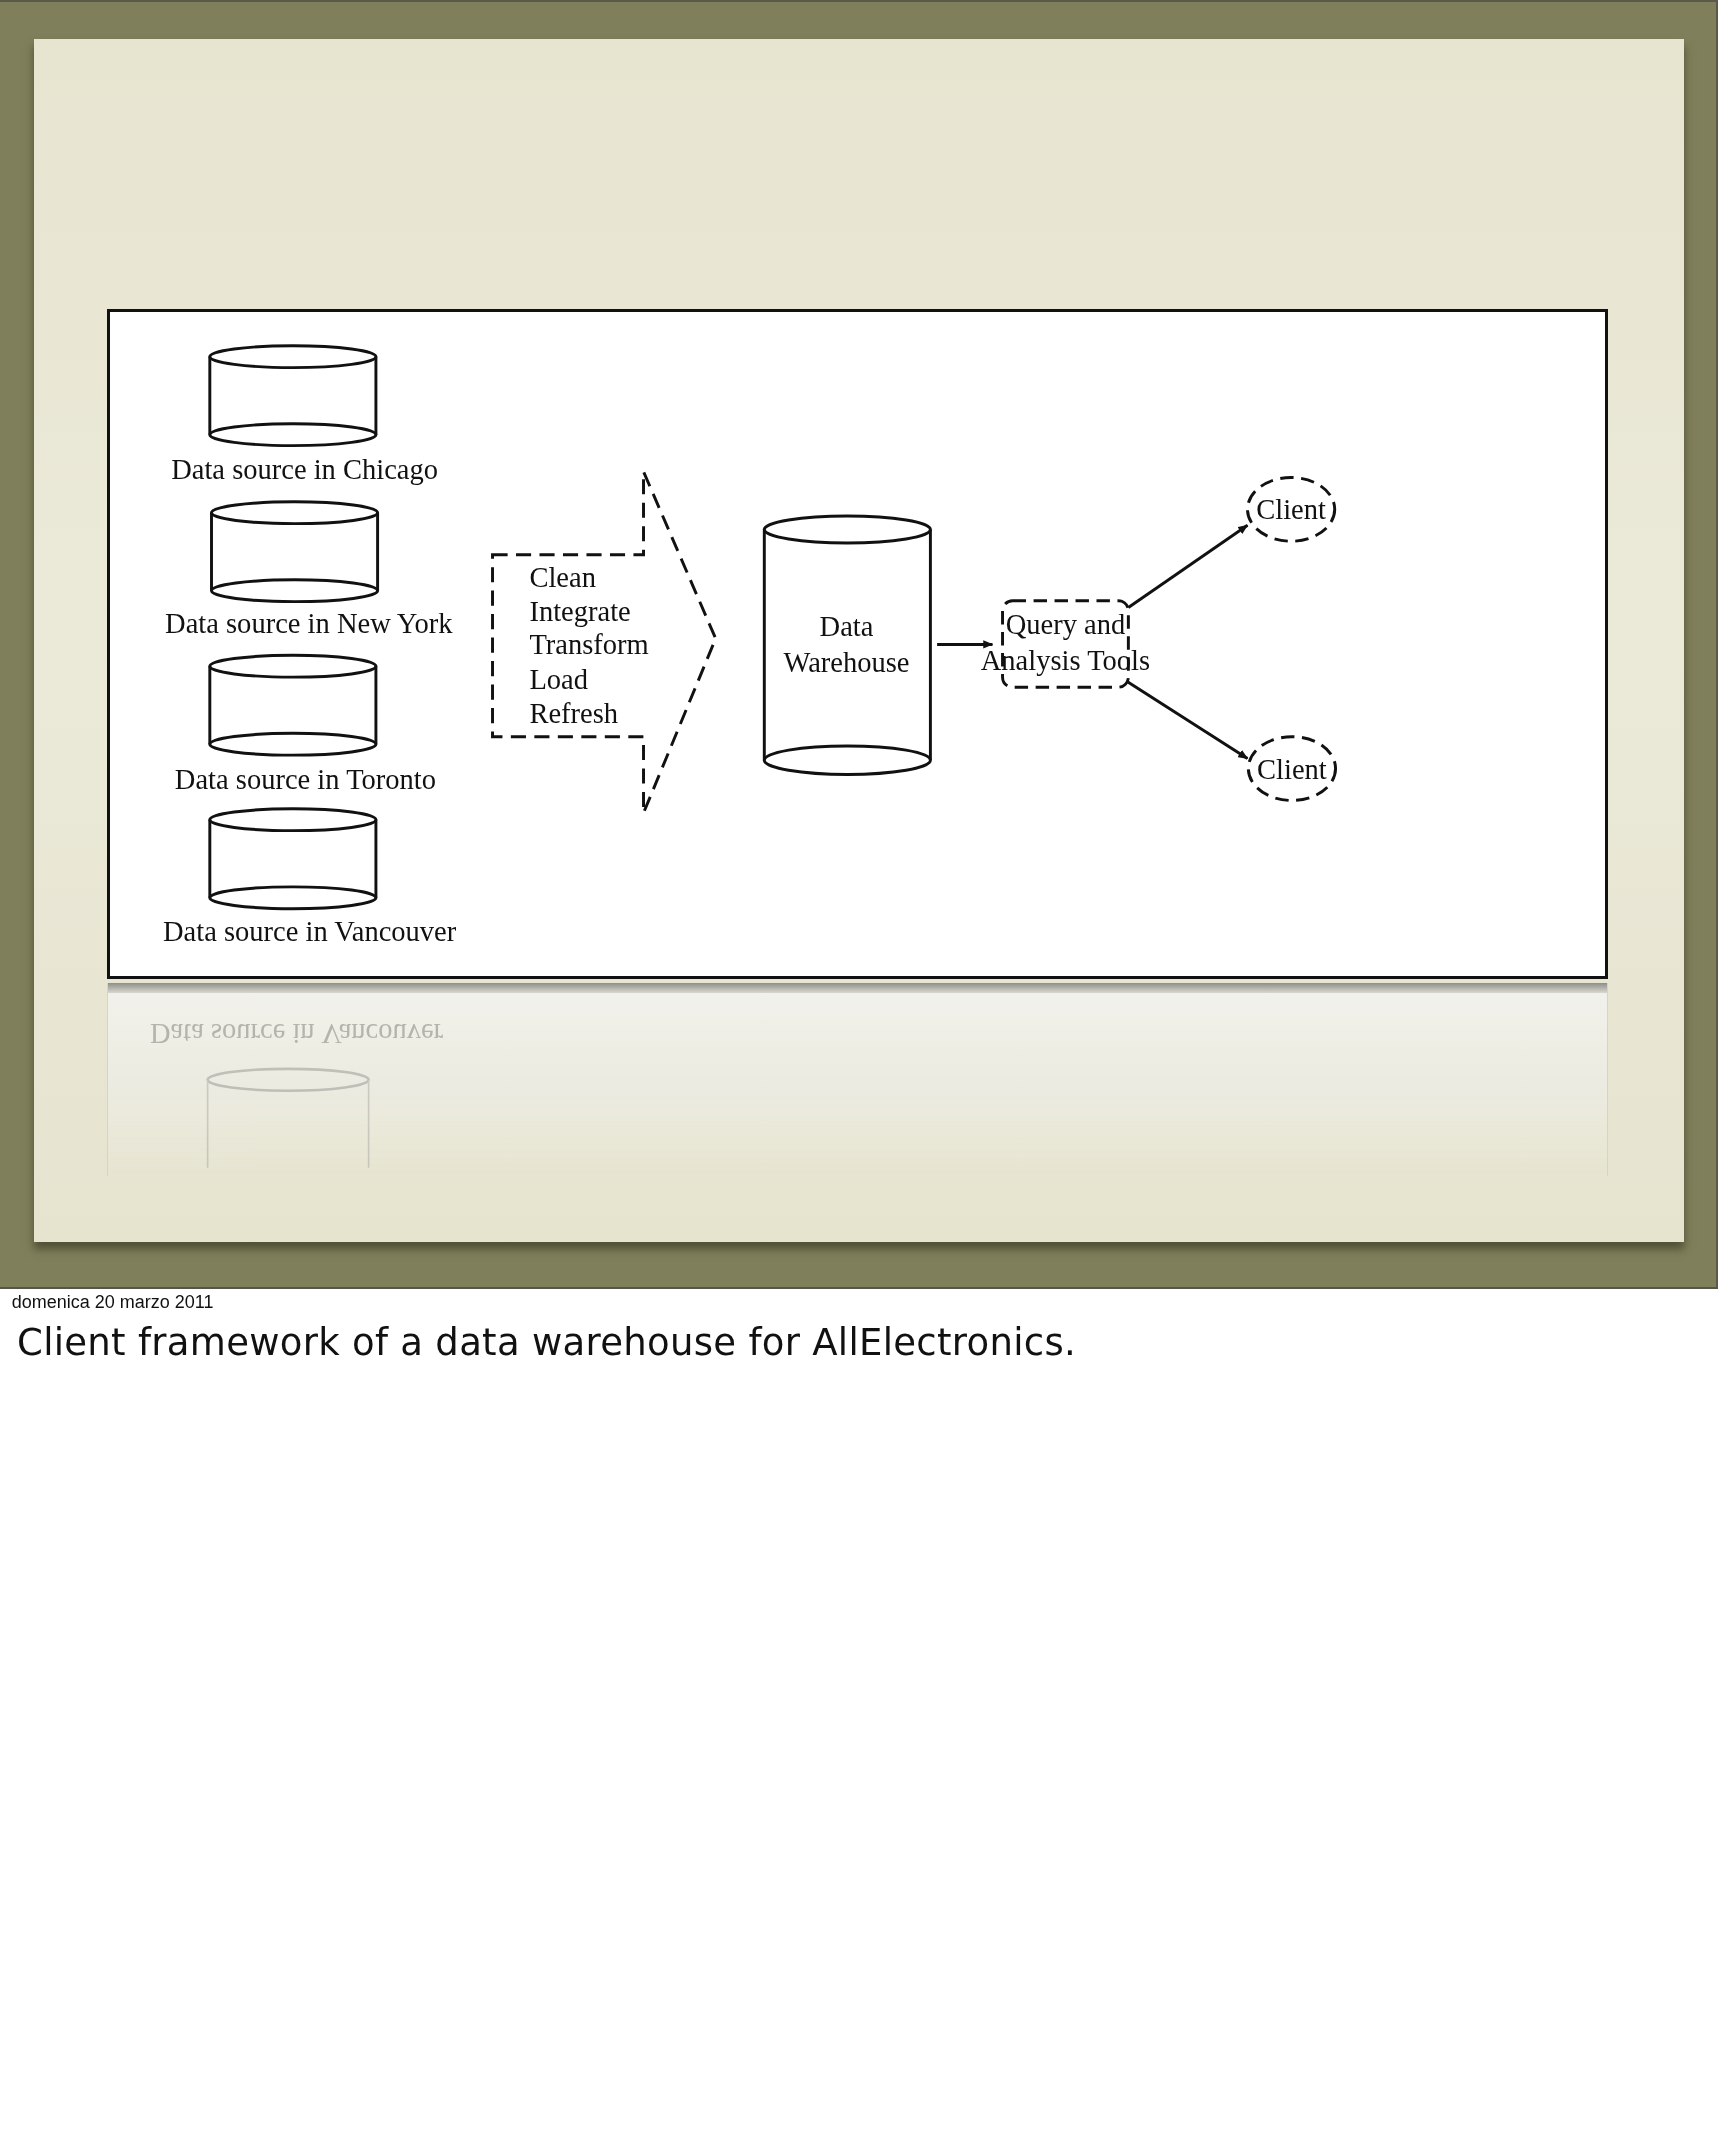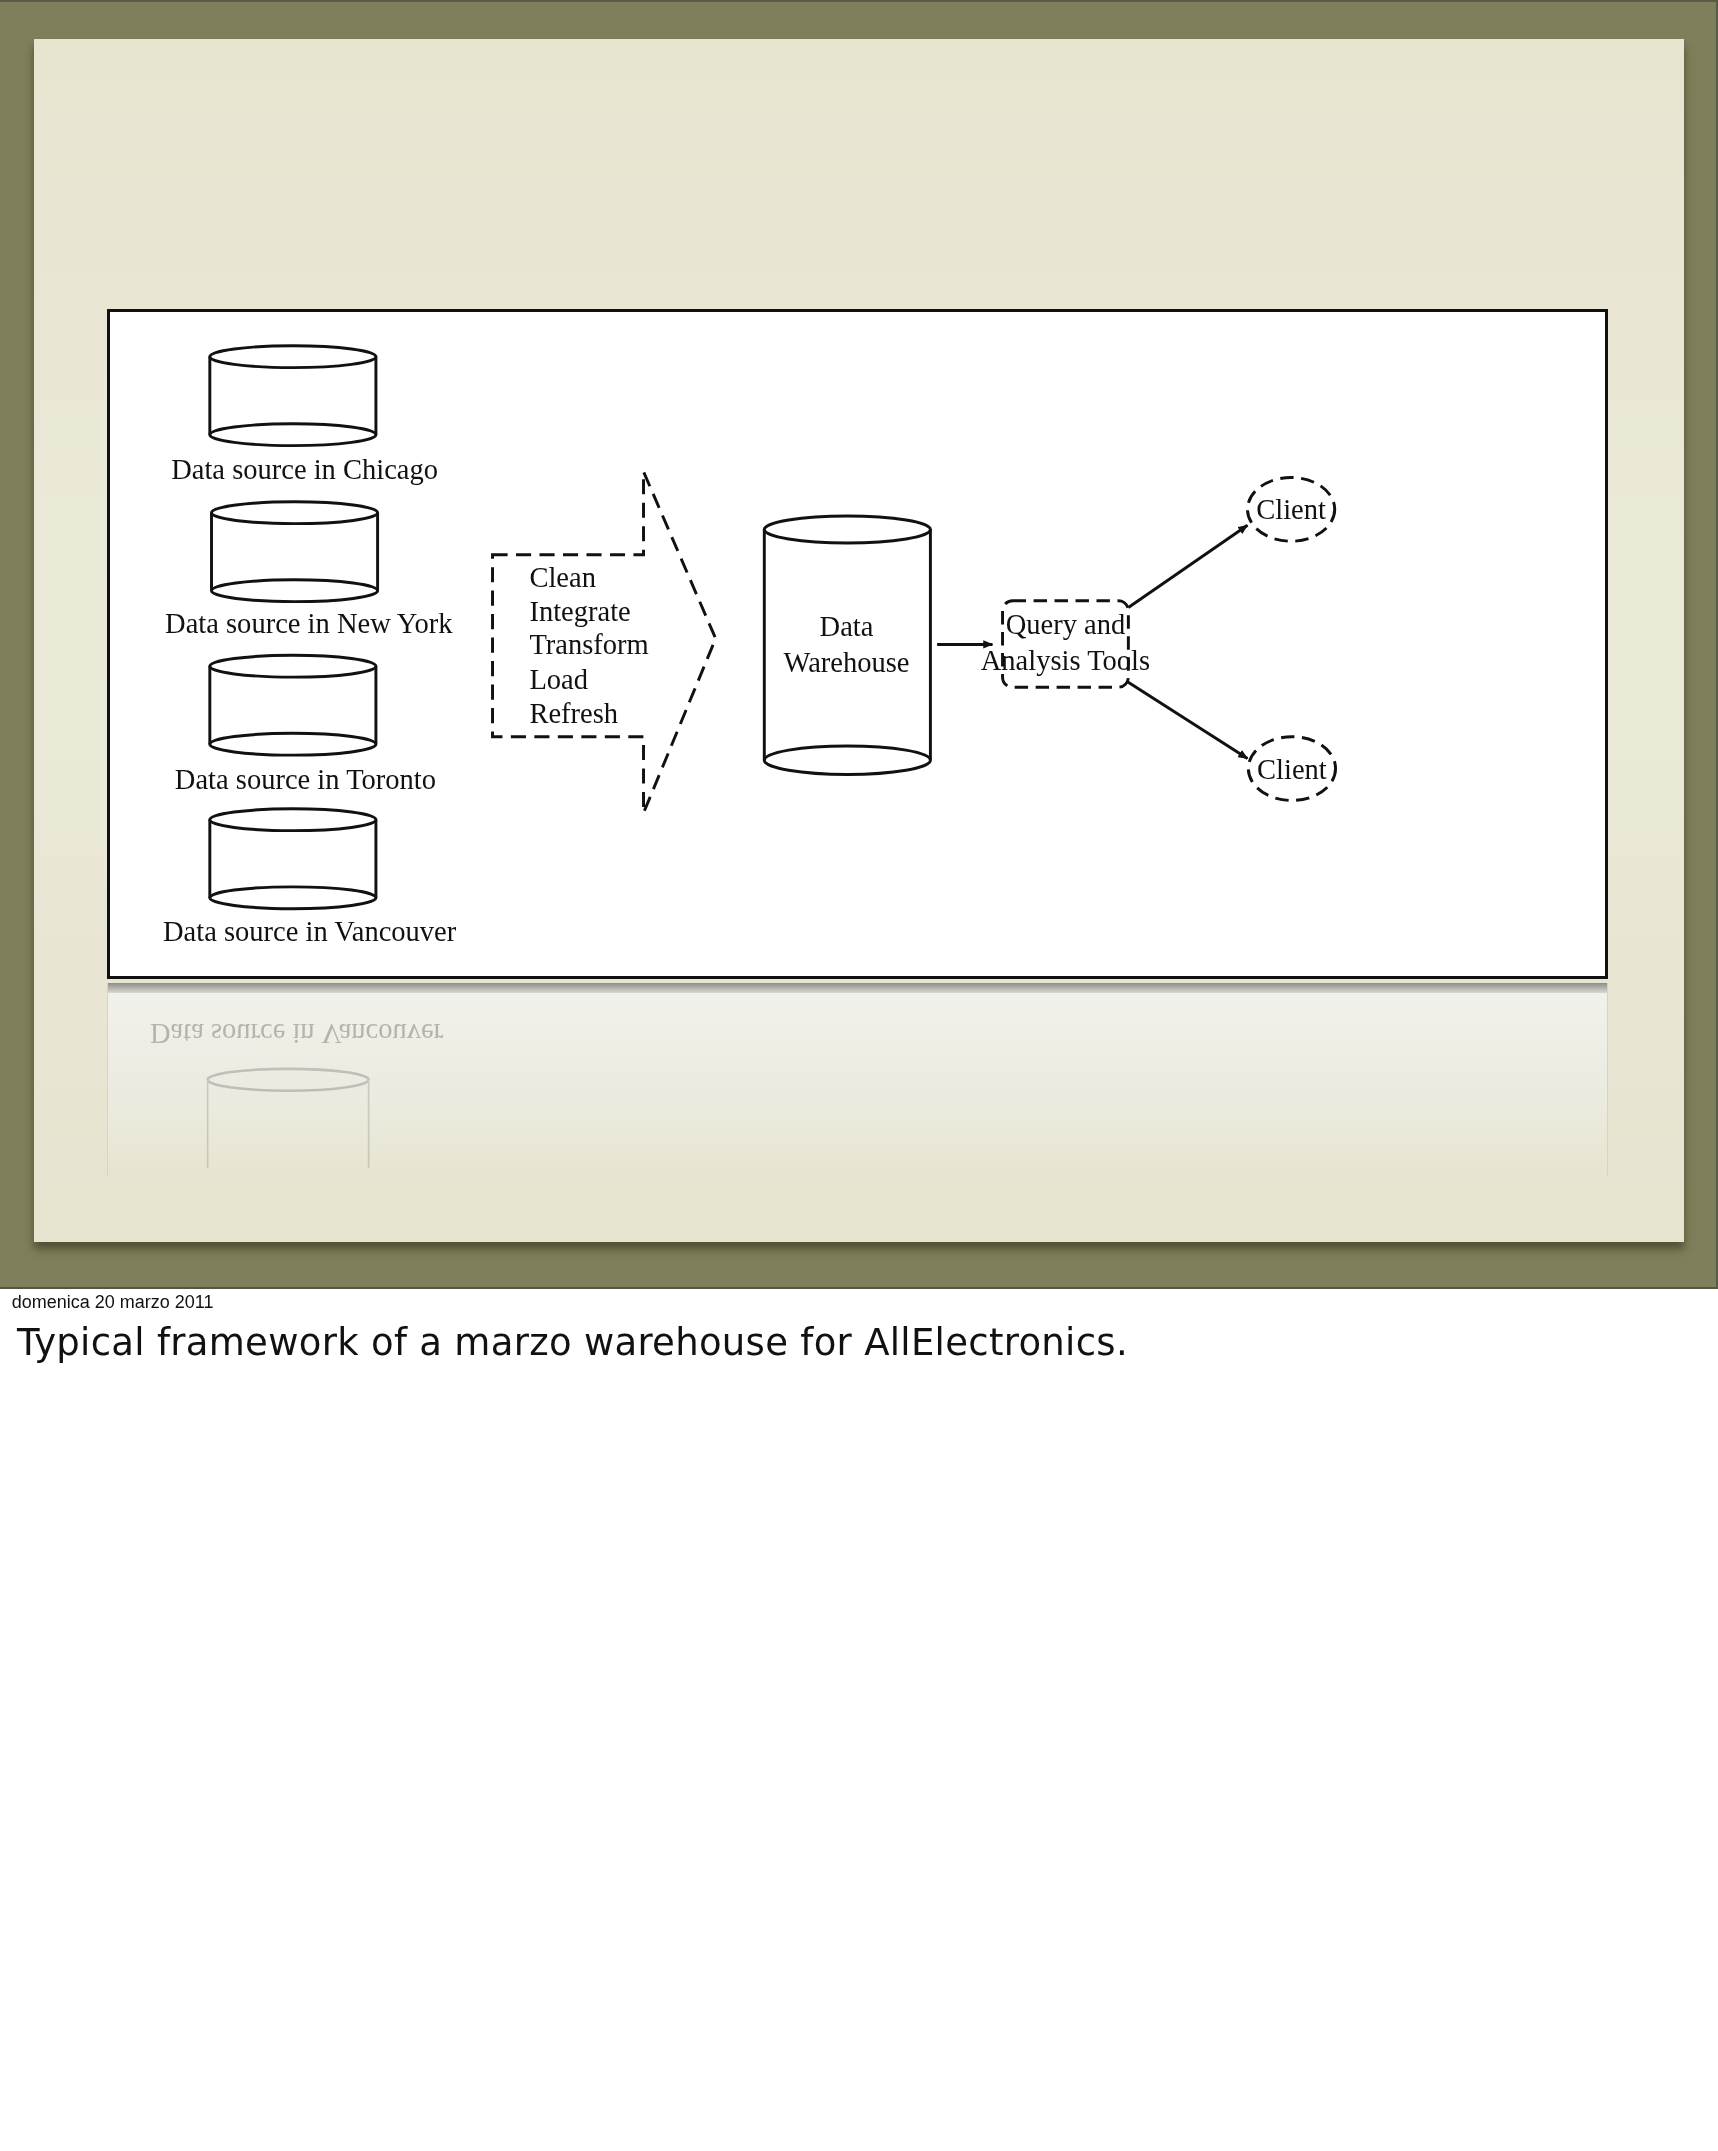--- a/index.html
+++ b/index.html
@@ -96,14 +96,14 @@
   <div class="reflection-edge"></div>
   <div class="reflect-label">Data source in Vancouver</div>
   <svg width="185" height="109" style="position:absolute;left:96px;top:80px;opacity:0.35" viewBox="0 0 220 130">
     <ellipse cx="100" cy="20" rx="96" ry="13" fill="none" stroke="#666" stroke-width="3"></ellipse>
     <line x1="4" y1="20" x2="4" y2="125" stroke="#888" stroke-width="2"></line>
     <line x1="196" y1="20" x2="196" y2="125" stroke="#888" stroke-width="2"></line>
   </svg>
 </div>
 
 <div class="date-label">domenica 20 marzo 2011</div>
-<div class="caption">Typical framework of a marzo warehouse for AllElectronics.</div>
+<div class="caption">Client framework of a data warehouse for AllElectronics.</div>
 
 
 </body></html>

